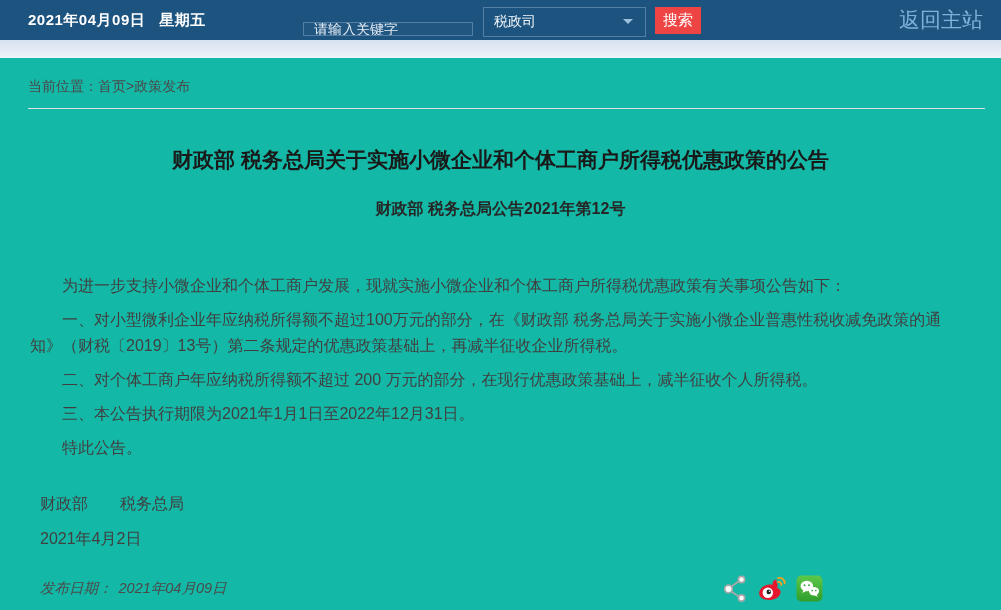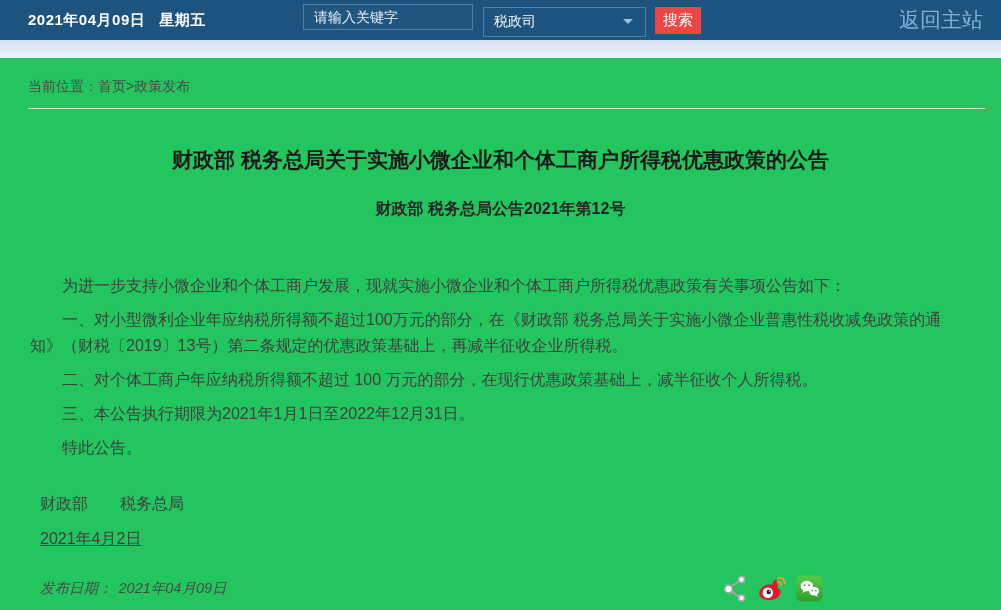--- a/index.html
+++ b/index.html
@@ -14,23 +14,23 @@
   .topbar {
     position:absolute; left:0; top:0; width:1001px; height:40px;
     background:#1d537f;
   }
   .topbar-date {
     position:absolute; left:28px; top:0; height:40px;
     display:flex; align-items:center; gap:14px;
     color:#ffffff; font-size:15px; font-weight:600; letter-spacing:.5px;
   }
   .search-input {
-    position:absolute; left:303px; top:4px; width:170px; height:14px;
+    position:absolute; left:303px; top:22px; width:170px; height:14px;
     background:rgba(255,255,255,0.02); border:1px solid #537fa5;
-    color:#eaf2f9; font-size:14px; padding:12px 10px; outline:none;
+    color:#eaf2f9; font-size:14px; padding:0 10px; outline:none;
     font-family:"Liberation Sans","DejaVu Sans",sans-serif;
   }
   .search-input::placeholder { color:#e6eef6; opacity:1; }
   .dept-select {
     position:absolute; left:483px; top:7px; width:163px; height:26px;
     border:1px solid #537fa5; color:#f2f7fb; font-size:14px;
     display:flex; align-items:center; padding:14px 10px; cursor:pointer;
   }
   .dept-caret {
     position:absolute; right:12px; top:11px;
@@ -53,21 +53,21 @@
   .band {
     position:absolute; left:0; top:40px; width:1001px; height:18px;
     background:linear-gradient(180deg,#d7e2f0 0%,#e4ebf5 55%,#eff4fa 100%);
   }
   .left-strip {
     position:absolute; left:0; top:58px; width:3px; height:330px;
     background:linear-gradient(180deg,#b9d0ea 0%, #dfe9f4 45%, rgba(255,255,255,0) 100%);
   }
 
   
-  .content { position:absolute; left:0; top:58px; width:1001px; height:552px; background:#22c55e; }
+  .content { position:absolute; left:0; top:58px; width:1001px; height:552px; background:#14b8a6; }
 
   .breadcrumb {
     margin:0 16px 0 28px; padding:20px 0 12px;
     font-size:14px; color:#4a4a4a;
     border-bottom:1px solid #e0e0e0;
   }
   .breadcrumb a { color:#4a4a4a; text-decoration:none; cursor:pointer; }
 
   .doc-title {
     margin:37px 40px 0; text-align:center;
@@ -75,21 +75,21 @@
   }
   .doc-number {
     margin-top:25px; text-align:center;
     font-size:16px; font-weight:700; color:#262626;
   }
 
   .body-text { margin:53px 30px 0; font-size:16px; color:#404040; line-height:26px; }
   .body-text p { margin:8px 0; text-indent:2em; }
 
   .signature { margin-top:30px; padding-left:40px; text-align:left; font-size:16px; color:#404040; line-height:26px; }
-  .signature .sign-date { margin-top:9px;text-decoration:underline; }
+  .signature .sign-date { margin-top:9px; }
 
   .footer-row {
     margin-top:22px; padding:0 30px 0 40px;
     display:flex; align-items:center; justify-content:space-between;font-style:italic;
   }
   .publish { font-size:14.5px; color:#4a4a4a; }
   .publish .pub-date { margin-left:6px; }
   .share-icons { display:flex; align-items:center; gap:9px; margin-right:148px; }
   .share-icons .icon-btn { display:inline-flex; cursor:pointer; }
 </style>
@@ -120,21 +120,21 @@
     <div class="breadcrumb">
       <span>当前位置：</span><a>首页</a><span>&gt;</span><a>政策发布</a>
     </div>
 
     <h1 class="doc-title">财政部 税务总局关于实施小微企业和个体工商户所得税优惠政策的公告</h1>
     <div class="doc-number">财政部 税务总局公告2021年第12号</div>
 
     <div class="body-text">
       <p>为进一步支持小微企业和个体工商户发展，现就实施小微企业和个体工商户所得税优惠政策有关事项公告如下：</p>
       <p>一、对小型微利企业年应纳税所得额不超过100万元的部分，在《财政部 税务总局关于实施小微企业普惠性税收减免政策的通知》（财税〔2019〕13号）第二条规定的优惠政策基础上，再减半征收企业所得税。</p>
-      <p>二、对个体工商户年应纳税所得额不超过 100 万元的部分，在现行优惠政策基础上，减半征收个人所得税。</p>
+      <p>二、对个体工商户年应纳税所得额不超过 200 万元的部分，在现行优惠政策基础上，减半征收个人所得税。</p>
       <p>三、本公告执行期限为2021年1月1日至2022年12月31日。</p>
       <p>特此公告。</p>
     </div>
 
     <div class="signature">
       <div>财政部　　税务总局</div>
       <div class="sign-date">2021年4月2日</div>
     </div>
 
     <div class="footer-row">

